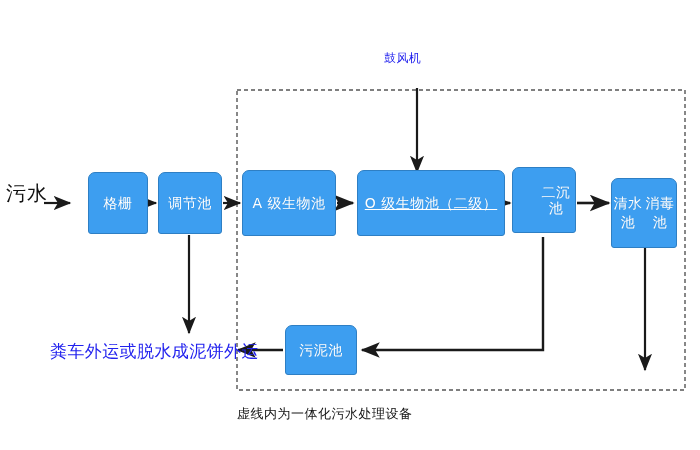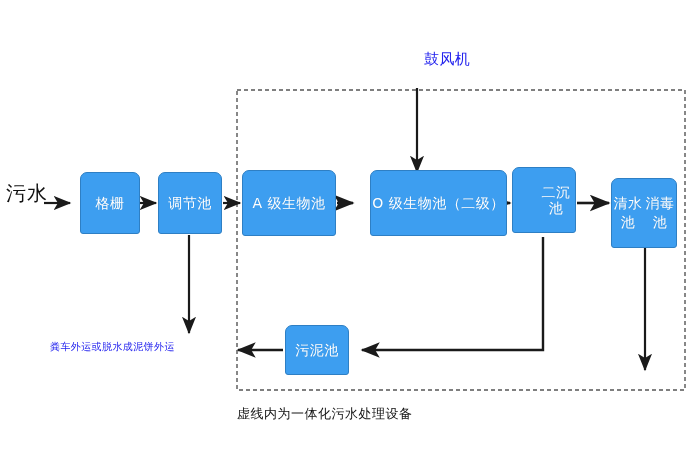--- a/index.html
+++ b/index.html
@@ -35,21 +35,21 @@
     line-height: 1.15;
     letter-spacing: 0.5px;
     text-shadow: 0 0 1px rgba(0,0,0,0.12);
     font-size: 14px;
   }
   .node.two-line { line-height: 1.35; }
   .label {
     position: absolute;
     white-space: nowrap;
     color: #2222ee;
-    font-size: 10px;
+    font-size: 17px;
     letter-spacing: 0.4px;
   }
   .label.black {
     color: #111111;
     font-size: 20px;
     letter-spacing: 1px;
   }
   .label.caption {
     color: #111111;
     font-size: 13px;
@@ -82,54 +82,54 @@
 
     <line x1="189" y1="235" x2="189" y2="333" stroke="#1a1a1a" stroke-width="2.2" marker-end="url(#ah)"></line>
 
     <polyline points="543,237 543,350 362,350" fill="none" stroke="#1a1a1a" stroke-width="2.4" marker-end="url(#ah)"></polyline>
 
     <line x1="283" y1="350" x2="238" y2="350" stroke="#1a1a1a" stroke-width="2.4" marker-end="url(#ah)"></line>
 
     <line x1="645" y1="238" x2="645" y2="370" stroke="#1a1a1a" stroke-width="2.2" marker-end="url(#ah)"></line>
   </svg>
 
-  <div class="node" style="left:80px; top:172px; width:60px; height:62px;">
+  <div class="node" style="left:88px; top:172px; width:60px; height:62px;">
     <span>格栅</span>
   </div>
 
   <div class="node" style="left:242px; top:170px; width:94px; height:66px;">
     <span>A 级生物池</span>
   </div>
 
   <div class="node" style="left:158px; top:172px; width:64px; height:62px;">
     <span>调节池</span>
   </div>
 
-  <div class="node" style="left:370px; top:170px; width:137px; height:66px;">
+  <div class="node" style="left:357px; top:170px; width:148px; height:66px;text-decoration:underline;">
     <span>O 级生物池（二级）</span>
   </div>
 
   <div class="node" style="left:512px; top:167px; width:64px; height:66px;padding-left:24px;">
     <span>二沉池</span>
   </div>
 
   <div class="node two-line" style="left:611px; top:178px; width:66px; height:70px; flex-direction:row;">
     <span>清水池</span>
     <span>消毒池</span>
   </div>
 
-  <div class="node" style="left:285px; top:325px; width:64px; height:50px;">
+  <div class="node" style="left:285px; top:325px; width:72px; height:50px;">
     <span>污泥池</span>
   </div>
 
   <div class="label black" style="left:6px; top:180px;">
     <span>污水</span>
   </div>
 
-  <div class="label" style="left:384px; top:50px; font-size:15px;margin-left:40px;">
+  <div class="label" style="left:384px; top:50px; font-size:12px;">
     <span>鼓风机</span>
   </div>
 
   <div class="label" style="left:50px; top:340px;">
     <span>粪车外运或脱水成泥饼外运</span>
   </div>
 
 
   <div class="label caption" style="left:237px; top:399px;">
     <span>虚线内为一体化污水处理设备</span>

